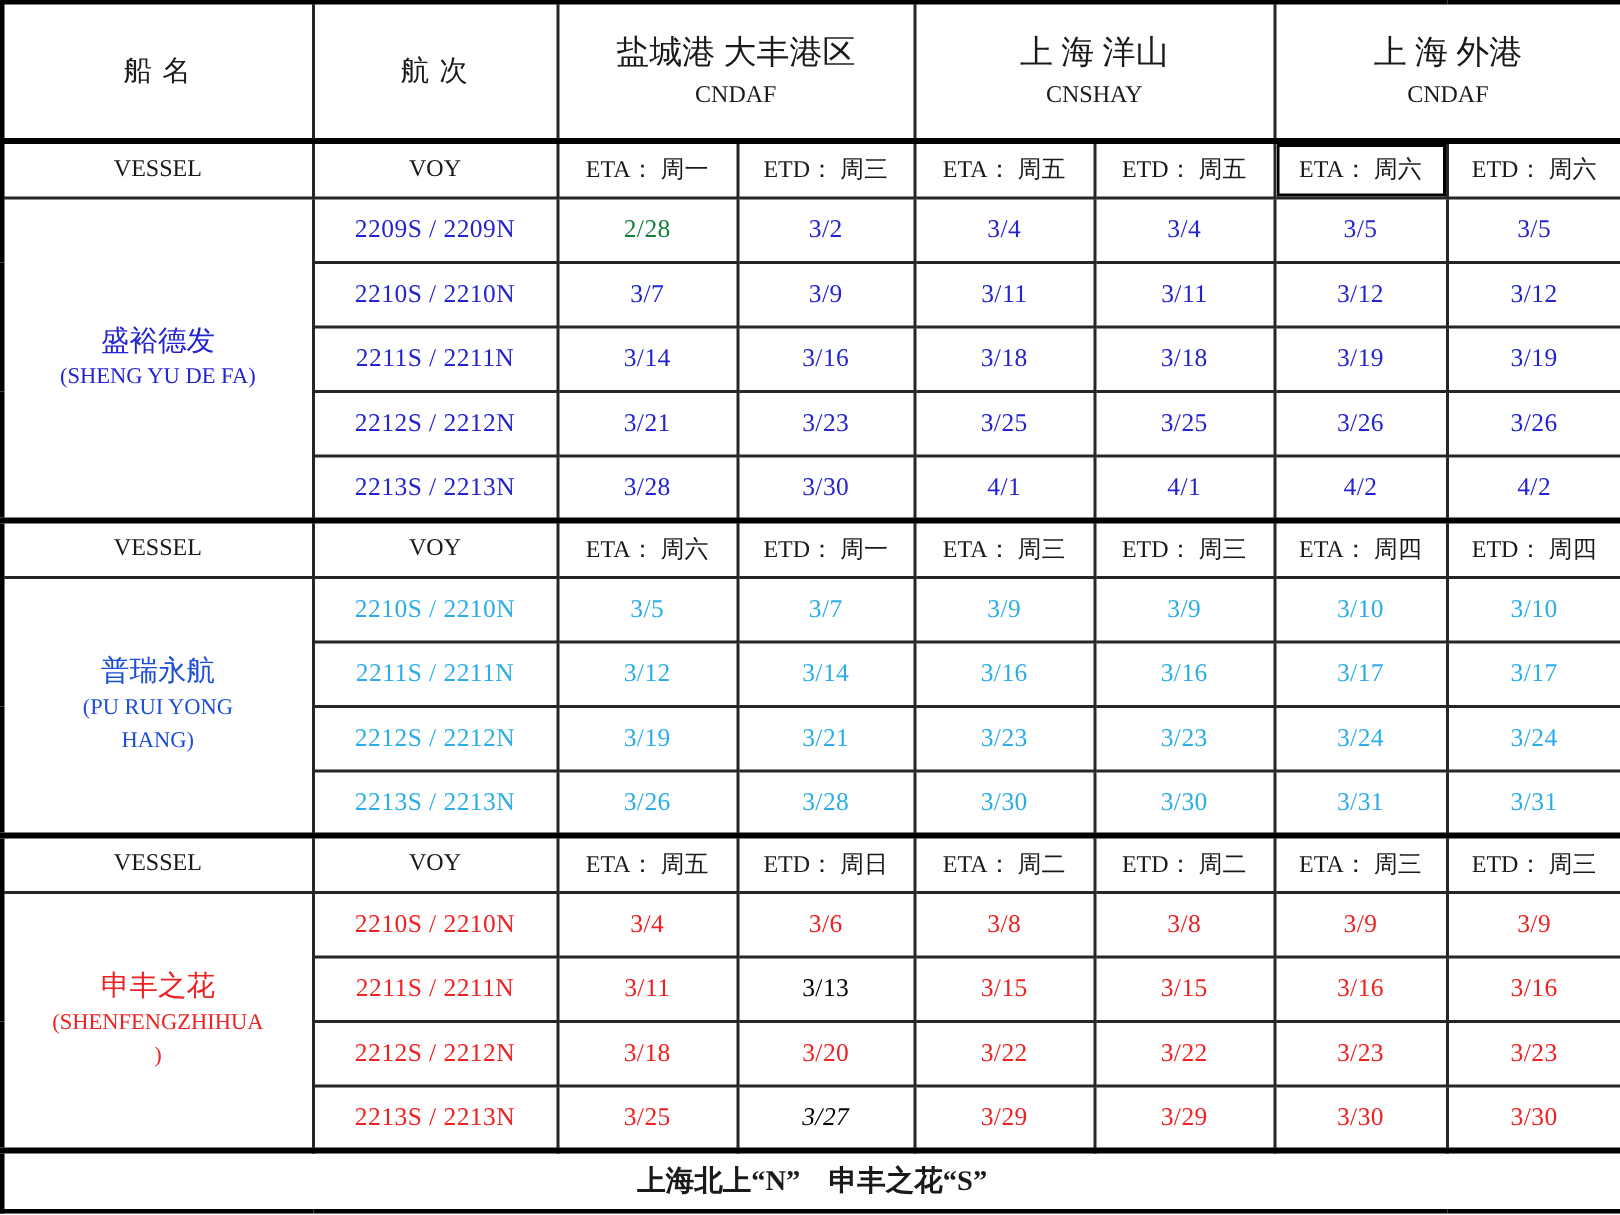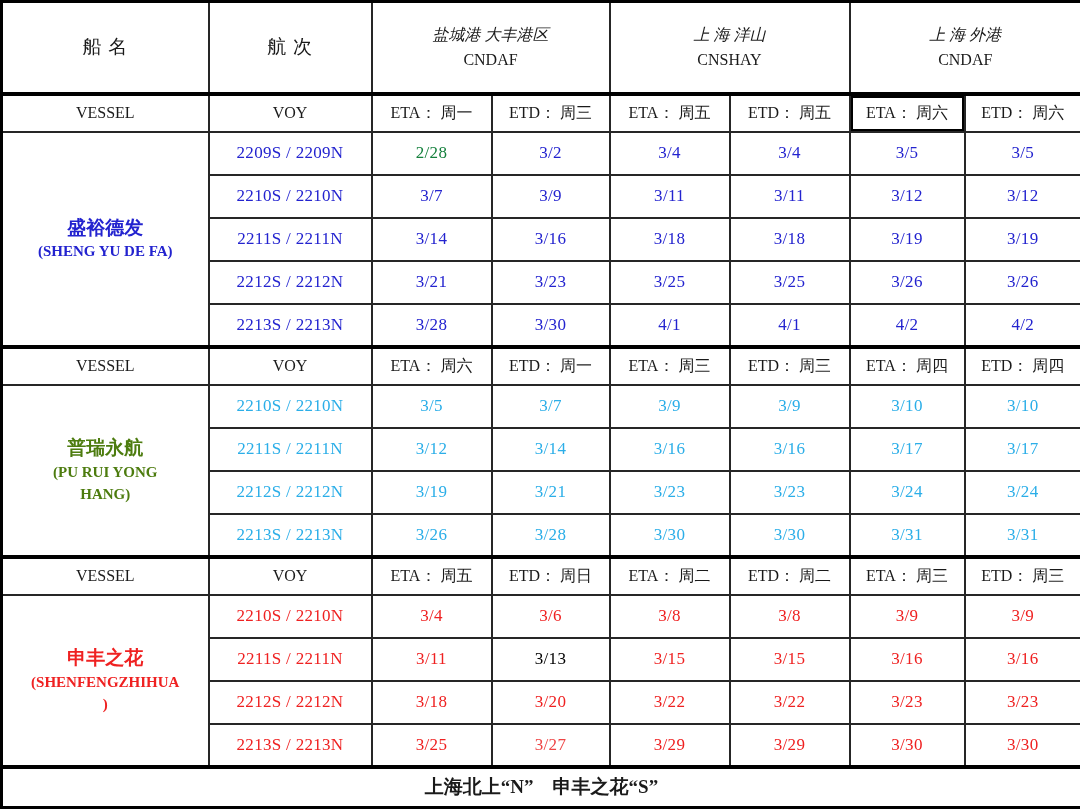--- a/index.html
+++ b/index.html
@@ -16,28 +16,28 @@
   td,th{
     border:2px solid #262626;
     text-align:center;
     vertical-align:middle;
     padding:0;
     overflow:hidden;
   }
   thead tr{height:92px;}
   th{font-weight:normal;}
   .vessel-col-head,.voy-col-head{font-size:19px;letter-spacing:1px;}
-  .port-name{font-size:16px;line-height:1.35;font-style:italic;}
+  .port-name{font-size:22px;line-height:1.35;}
   .port-code{font-size:16px;line-height:1.35;margin-top:4px;}
   tbody.section{border-top:4px solid #000000;}
   tr.section-header-row{height:38px;font-family:Liberation Serif, serif;}
   tr.section-header-row td{font-size:16px;}
   tr.data-row{height:43px;}
   tr.data-row td{font-size:17px;}
-  .vessel-name-cell{font-weight:bold;line-height:1.45;margin-top:36px;}
+  .vessel-name-cell{font-weight:normal;line-height:1.45;margin-top:36px;}
   .vessel-cn{font-size:19px;}
   .vessel-en{font-size:15px;white-space:pre-line;}
   .voy-cell,.date-cell{letter-spacing:0.3px;}
   .cell-cursor{box-shadow:inset 0 0 0 2px #000000;}
   tfoot td{
     border-top:4px solid #000000;
     height:37px;
     font-weight:bold;
     font-size:19px;
     white-space:pre;
@@ -143,21 +143,21 @@
           <td>VESSEL</td>
           <td>VOY</td>
           <td>ETA： 周六</td>
           <td>ETD： 周一</td>
           <td>ETA： 周三</td>
           <td>ETD： 周三</td>
           <td>ETA： 周四</td>
           <td>ETD： 周四</td>
         </tr>
         <tr class="data-row">
-          <td class="vessel-name-cell" rowspan="4" style="color: #4d7c0f;">
+          <td class="vessel-name-cell" rowspan="4" style="color: #1d4ed8;">
             <div class="vessel-cn">普瑞永航</div>
             <div class="vessel-en">(PU RUI YONG
 HANG)</div>
           </td>
           <td class="voy-cell" style="color: rgb(43, 174, 232);">2210S / 2210N</td>
           <td class="date-cell" style="color: rgb(43, 174, 232);">3/5</td>
           <td class="date-cell" style="color: rgb(43, 174, 232);">3/7</td>
           <td class="date-cell" style="color: rgb(43, 174, 232);">3/9</td>
           <td class="date-cell" style="color: rgb(43, 174, 232);">3/9</td>
           <td class="date-cell" style="color: rgb(43, 174, 232);">3/10</td>
@@ -230,21 +230,21 @@
           <td class="date-cell" style="color: rgb(239, 33, 33);">3/18</td>
           <td class="date-cell" style="color: rgb(239, 33, 33);">3/20</td>
           <td class="date-cell" style="color: rgb(239, 33, 33);">3/22</td>
           <td class="date-cell" style="color: rgb(239, 33, 33);">3/22</td>
           <td class="date-cell" style="color: rgb(239, 33, 33);">3/23</td>
           <td class="date-cell" style="color: rgb(239, 33, 33);">3/23</td>
         </tr>
         <tr class="data-row">
           <td class="voy-cell" style="color: rgb(239, 33, 33);">2213S / 2213N</td>
           <td class="date-cell" style="color: rgb(239, 33, 33);">3/25</td>
-          <td class="date-cell" style="color: #ef4444;">3/27</td>
+          <td class="date-cell" style="color: #000000; font-style: italic;">3/27</td>
           <td class="date-cell" style="color: rgb(239, 33, 33);">3/29</td>
           <td class="date-cell" style="color: rgb(239, 33, 33);">3/29</td>
           <td class="date-cell" style="color: rgb(239, 33, 33);">3/30</td>
           <td class="date-cell" style="color: rgb(239, 33, 33);">3/30</td>
         </tr>
       </tbody>
       <tfoot>
       <tr>
         <td colspan="8">上海北上“N”    申丰之花“S”</td>
       </tr>

